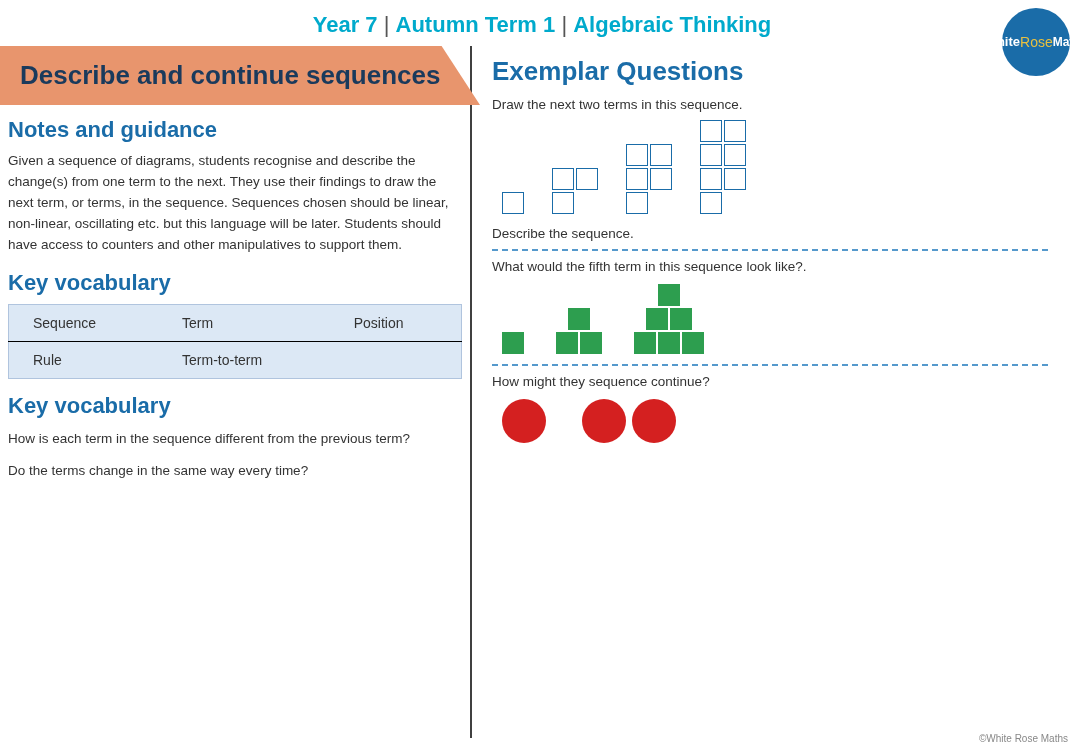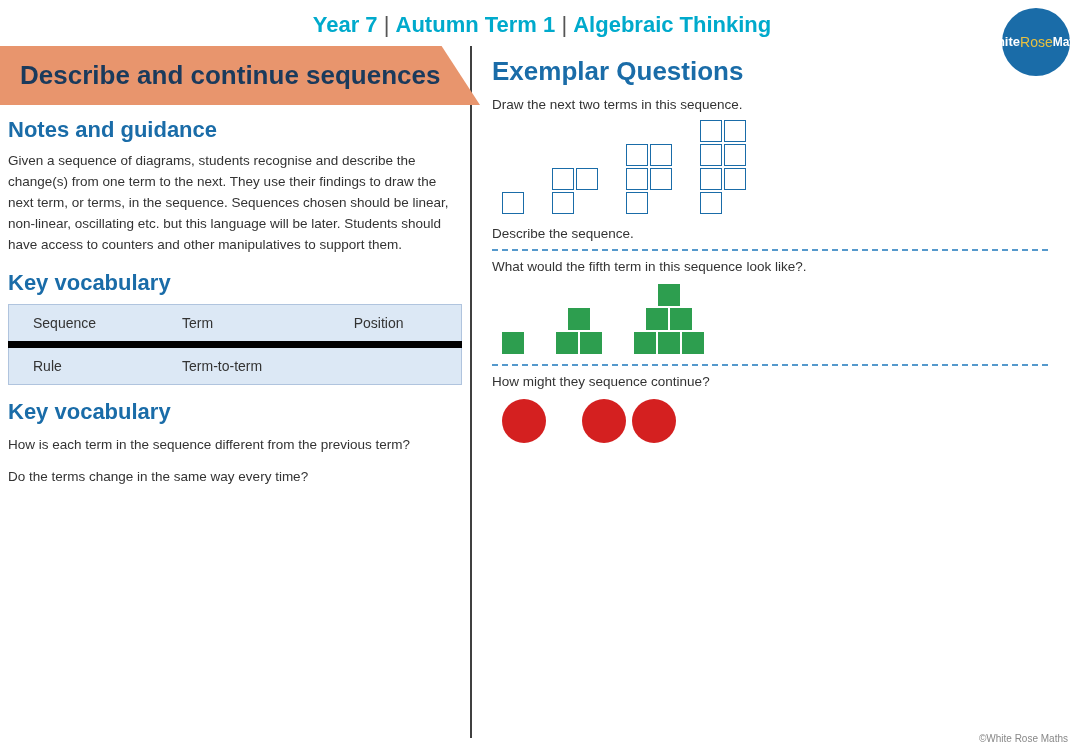--- a/index.html
+++ b/index.html
@@ -113,21 +113,21 @@
       width: 100%;
       margin-bottom: 14px;
       border-collapse: collapse;
     }
     .vocab-table td {
       padding: 10px 24px;
       font-size: 14px;
       color: #333;
     }
     .vocab-table tr:first-child td {
-      border-bottom: 7px solid #000000;
+      border-bottom: 1px solid #000000;
     }
 
     .questions-heading {
       font-size: 22px;
       color: #1a6ca8;
       font-weight: 700;
       margin-bottom: 10px;
     }
 
     .question-text {

